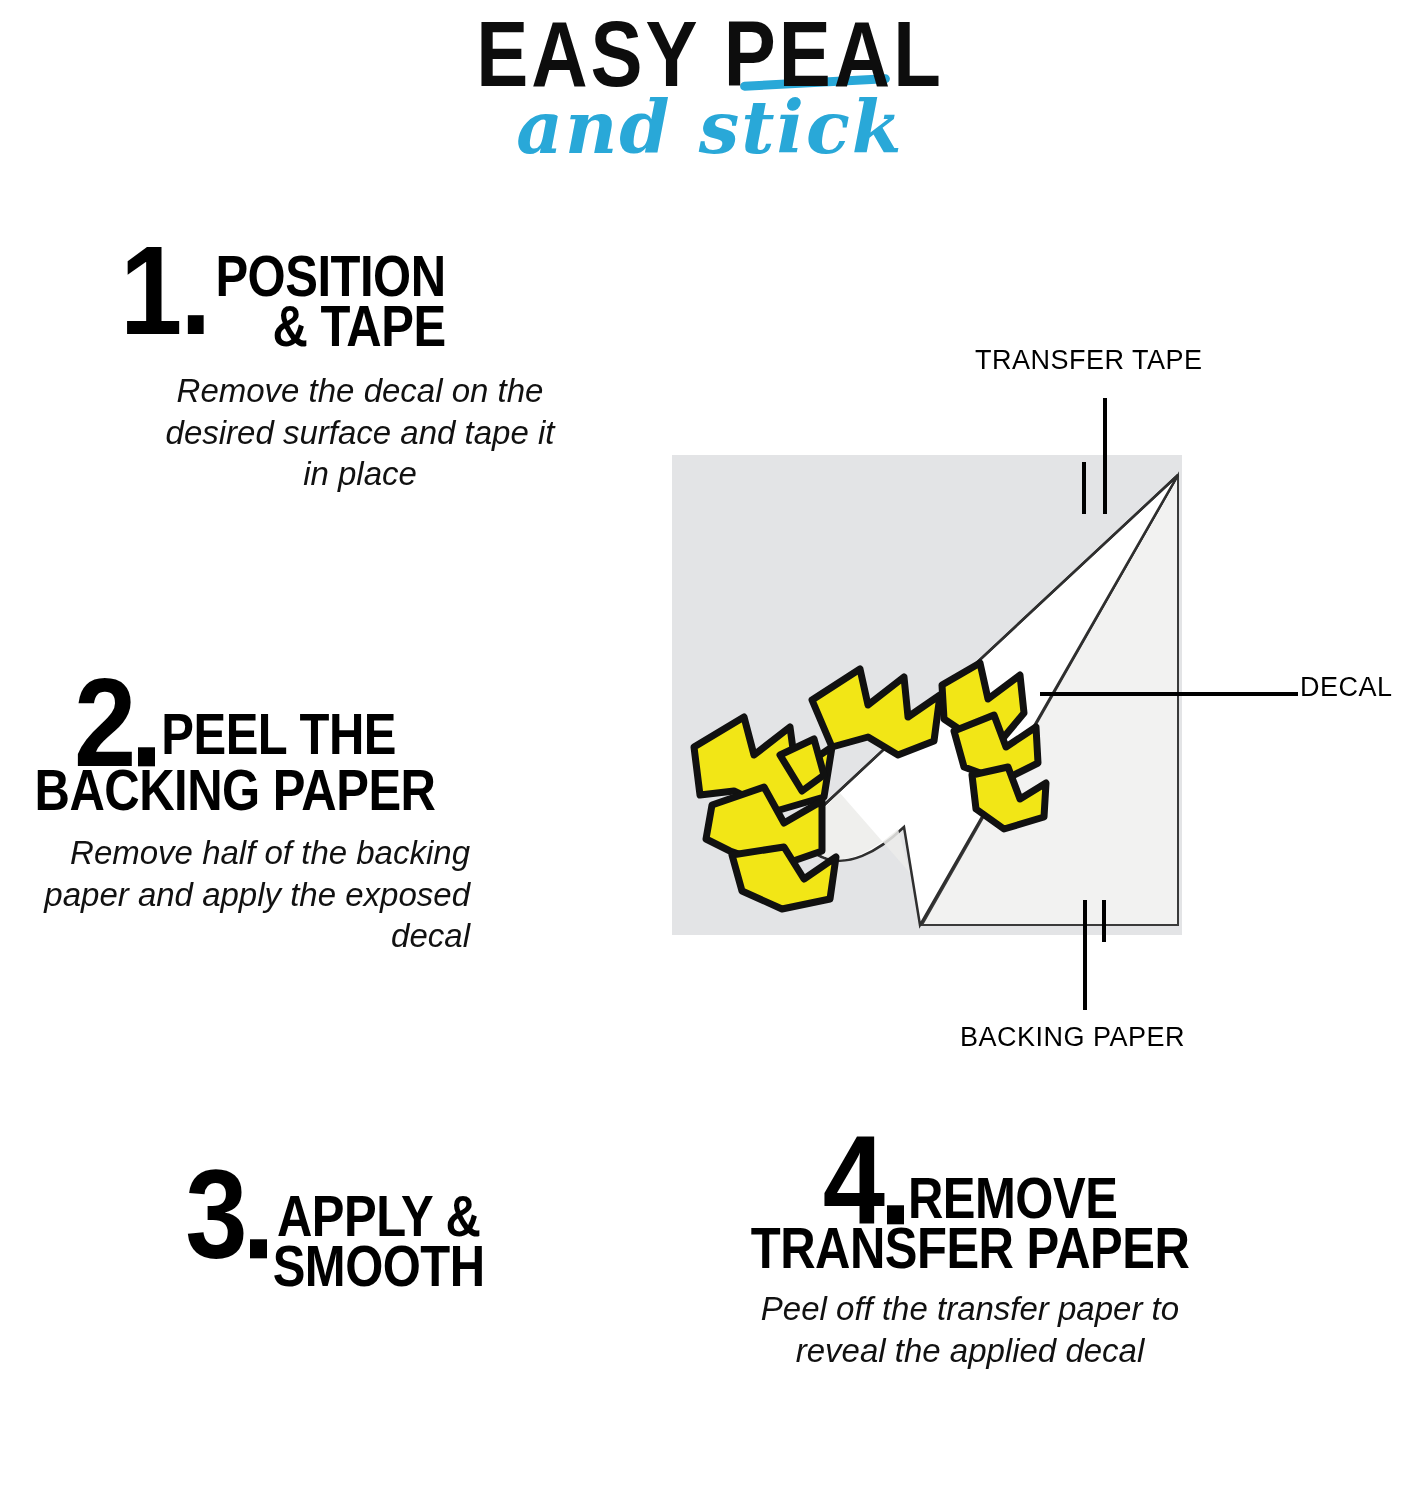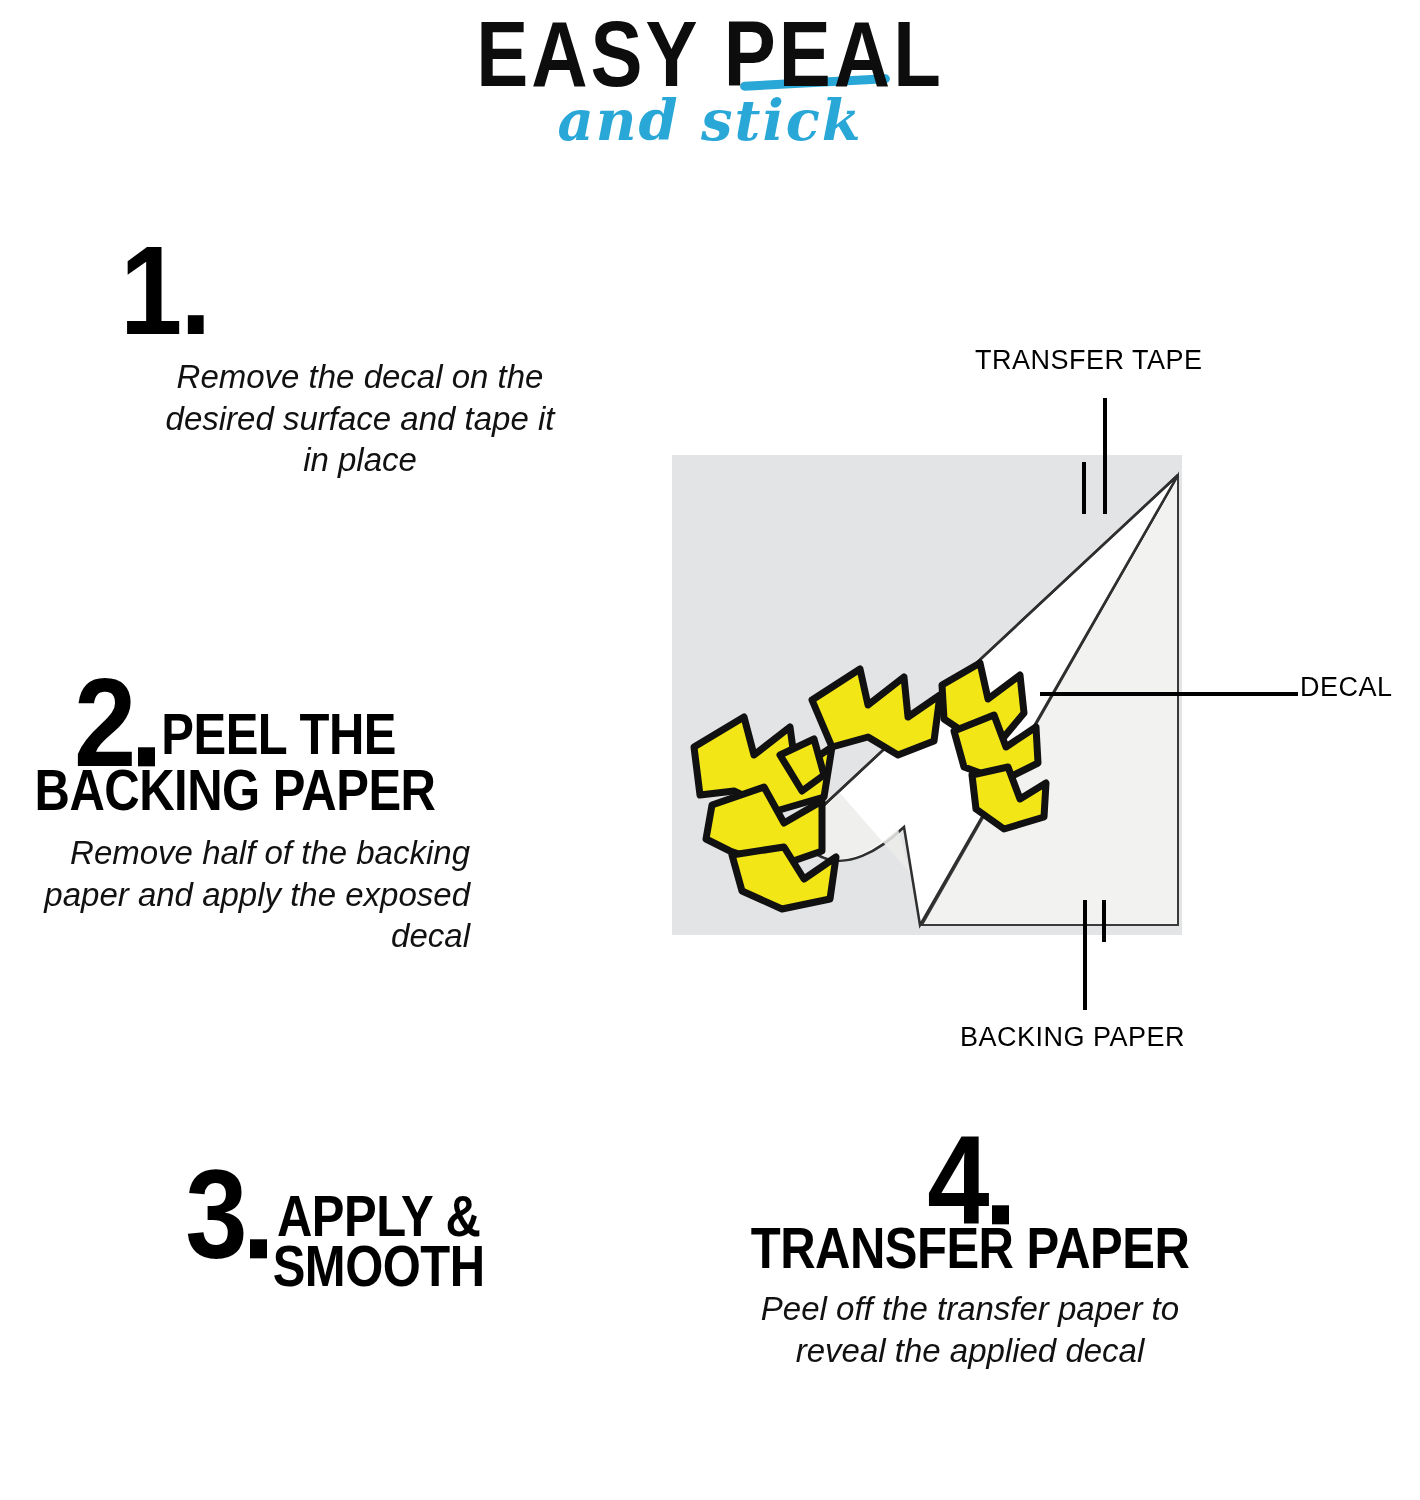--- a/index.html
+++ b/index.html
@@ -41,21 +41,21 @@
   }
   #title-script {
     position: absolute;
     top: 92px;
     left: 0;
     width: 1420px;
     text-align: center;
     font-family: "DejaVu Serif", serif;
     font-style: italic;
     font-weight: bold;
-    font-size: 56px;
+    font-size: 72px;
     line-height: 1;
     color: #29a8d8;
     letter-spacing: 2px;
   }
   #title-underline {
     position: absolute;
     top: 78px;
     left: 740px;
     width: 150px;
     height: 9px;
@@ -171,20 +171,24 @@
 
 <div id="header">
   <div id="title-underline"></div>
   <div id="title-main">EASY PEAL</div>
   <div id="title-script">and stick</div>
 </div>
 
 <div class="step" id="step-1">
   <div class="row">
     <div class="step-num"><span>1</span>.</div>
+    <div class="titles">
+      <div class="step-title">POSITION</div>
+      <div class="step-title">&amp; TAPE</div>
+    </div>
   </div>
   <div class="step-body">Remove the decal on the desired surface and tape it in place</div>
 </div>
 
 <div class="step" id="step-2">
   <div class="row">
     <div class="step-num"><span>2</span><span class="step-dot"></span></div>
     <div class="titles">
       <div class="step-title">PEEL THE</div>
     </div>
@@ -199,20 +203,23 @@
     <div class="titles">
       <div class="step-title">APPLY &amp;</div>
       <div class="step-title">SMOOTH</div>
     </div>
   </div>
 </div>
 
 <div class="step" id="step-4">
   <div class="row">
     <div class="step-num"><span>4</span><span class="step-dot"></span></div>
+    <div class="titles">
+      <div class="step-title">REMOVE</div>
+    </div>
   </div>
   <div class="step-title line2">TRANSFER PAPER</div>
   <div class="step-body">Peel off the transfer paper to reveal the applied decal</div>
 </div>
 
 <div id="illustration">
   <div id="photo-bg"></div>
   <svg width="510" height="480" viewBox="0 0 510 480" style="position:absolute;top:0;left:0;">
 
     <rect x="0" y="0" width="510" height="480" fill="#e3e4e6"></rect>

